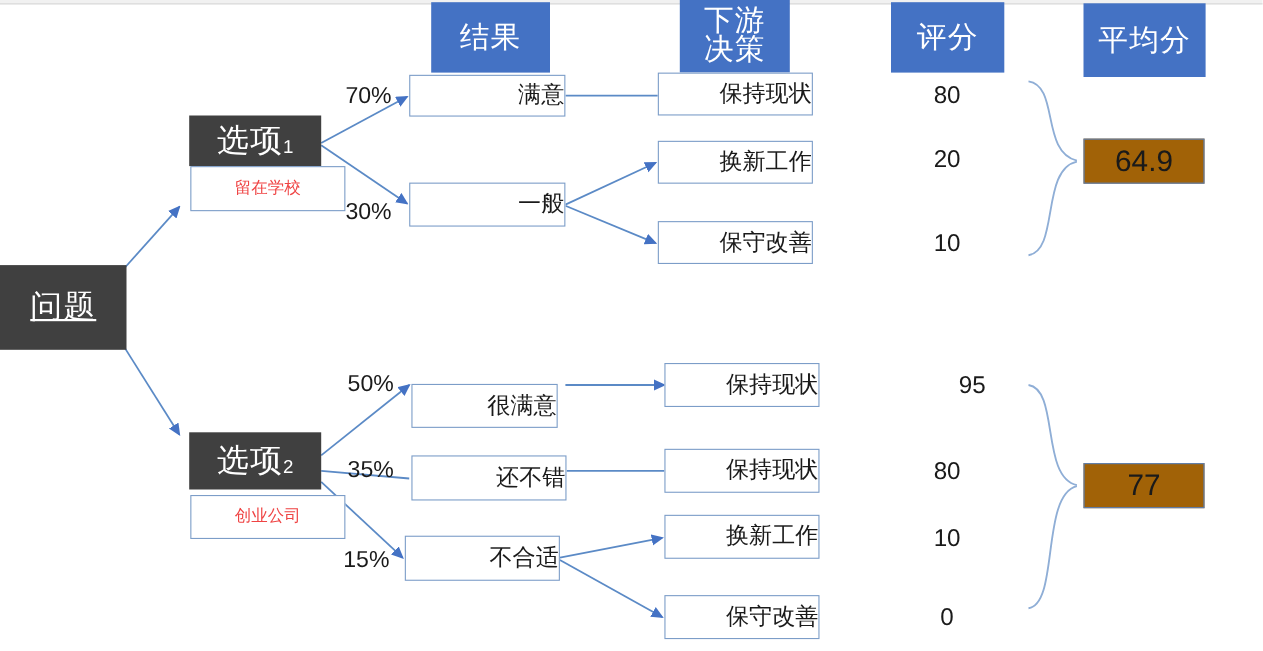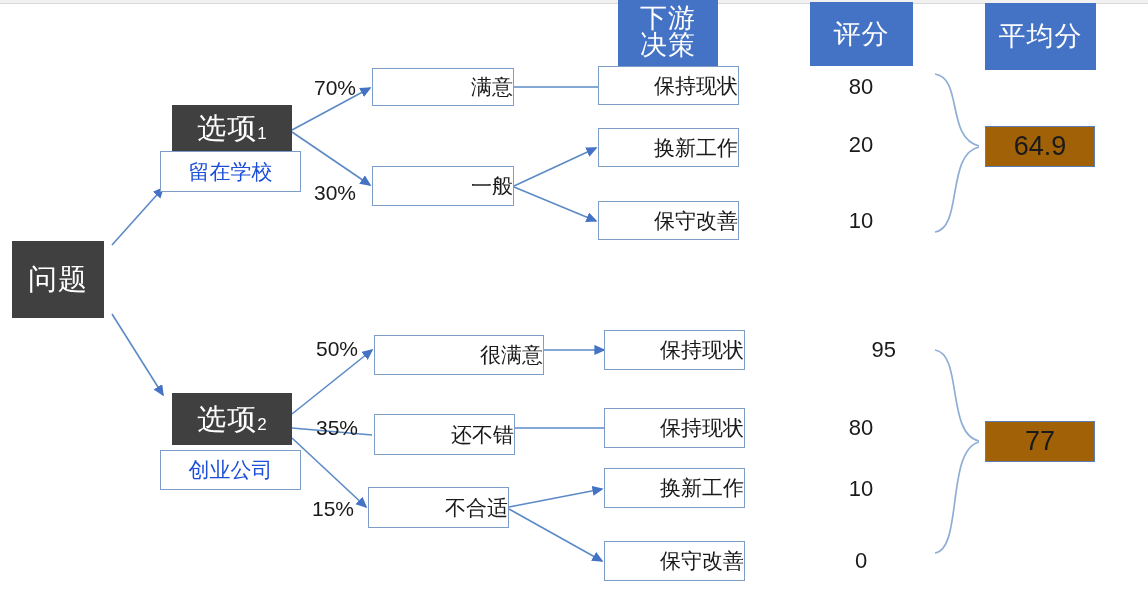--- a/index.html
+++ b/index.html
@@ -71,22 +71,23 @@
   .wbox {
     background: #ffffff;
     border: 1px solid #7C9DC8;
     color: #1a1a1a;
     font-size: 21px;
     justify-content: flex-end;
   }
   .optlabel {
     background: #ffffff;
     border: 1px solid #7C9DC8;
-    color: #1d4ed8;
-    font-size: 21px;
+    color: #ef4444;
+    font-size: 15px;
+    margin-left: 13px;
   }
   .score {
     color: #1a1a1a;
     font-size: 22px;
     background: transparent;
   }
   .avgbox {
     background: #a16207;
     border: 1px solid #5B7FB5;
     color: #1a1a1a;
@@ -140,35 +141,38 @@
     <g stroke="#8FAED6" stroke-width="1.7" fill="none">
 
       <path d="M935,74 C963,78 946,138 979,146"></path>
       <path d="M935,232 C963,228 946,154 979,147"></path>
 
       <path d="M935,350 C963,354 946,434 979,441"></path>
       <path d="M935,553 C963,549 946,450 979,442"></path>
     </g>
   </svg>
 
+  <div class="node hdr" style="left:392px;top:2px;width:108px;height:64px;">
+    <span>结果</span>
+  </div>
 
   <div class="node hdr two-line" style="left:618px;top:-2px;width:100px;height:68px;">
     <span>下游</span>
     <span>决策</span>
   </div>
 
   <div class="node hdr" style="left:810px;top:2px;width:103px;height:64px;">
     <span>评分</span>
   </div>
 
   <div class="node hdr" style="left:985px;top:3px;width:111px;height:67px;">
     <span>平均分</span>
   </div>
 
-  <div class="node optbox" style="left:12px;top:241px;width:92px;height:77px;">
+  <div class="node optbox" style="left:0px;top:241px;width:115px;height:77px;text-decoration:underline;">
     <span>问题</span>
   </div>
 
   <div class="node optbox" style="left:172px;top:105px;width:120px;height:46px;">
     <span>选项</span>
       <span class="sub">1</span>
   </div>
   <div class="node optlabel" style="left:160px;top:151px;width:141px;height:41px;">
     <span>留在学校</span>
   </div>
@@ -222,21 +226,21 @@
   <div class="node pct" style="left:308px;top:335px;width:58px;height:28px;">
     <span>50%</span>
   </div>
   <div class="node pct" style="left:308px;top:414px;width:58px;height:28px;">
     <span>35%</span>
   </div>
   <div class="node pct" style="left:304px;top:495px;width:58px;height:28px;">
     <span>15%</span>
   </div>
 
-  <div class="node wbox" style="left:374px;top:335px;width:170px;height:40px;">
+  <div class="node wbox" style="left:374px;top:349px;width:133px;height:40px;">
     <span>很满意</span>
   </div>
   <div class="node wbox" style="left:374px;top:414px;width:141px;height:41px;">
     <span>还不错</span>
   </div>
   <div class="node wbox" style="left:368px;top:487px;width:141px;height:41px;">
     <span>不合适</span>
   </div>
 
   <div class="node wbox" style="left:604px;top:330px;width:141px;height:40px;">

